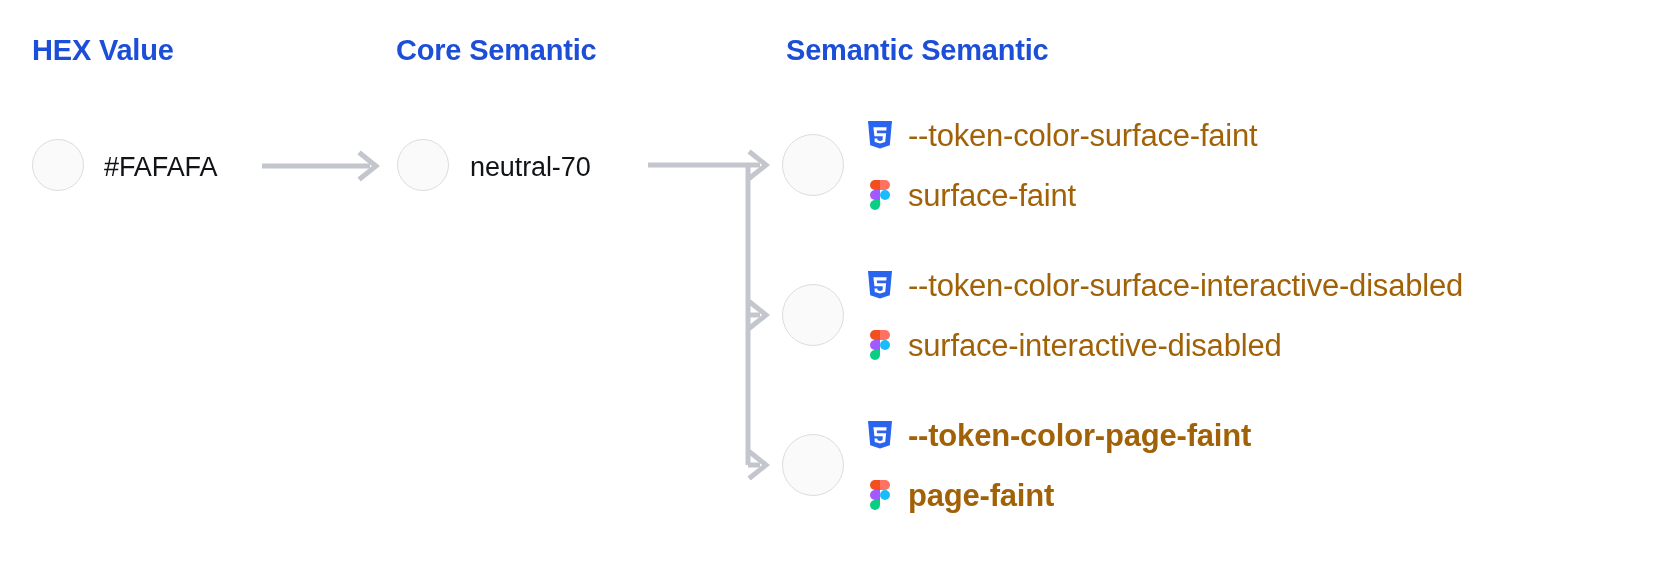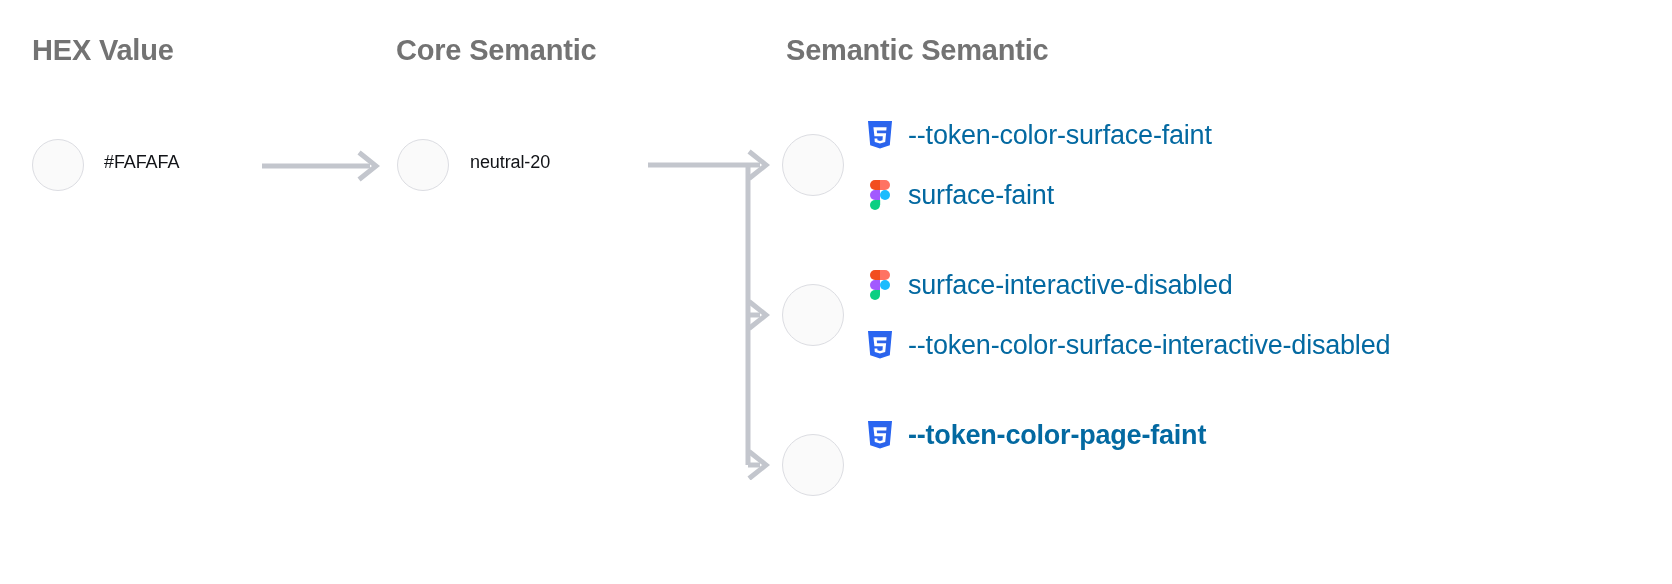--- a/index.html
+++ b/index.html
@@ -14,21 +14,21 @@
     font-family: "Liberation Sans", sans-serif;
     -webkit-font-smoothing: antialiased;
     overflow: hidden;
   }
 
   
   .col-head {
     position: absolute;
     font-size: 29px;
     font-weight: bold;
-    color: #737373;
+    color: #1d4ed8;
     letter-spacing: -0.2px;
     white-space: nowrap;
   }
   #head-hex      { left: 32px;  top: 34px; }
   #head-core     { left: 396px; top: 34px; }
   #head-semantic { left: 786px; top: 34px; }
 
   
   .swatch {
     position: absolute;
@@ -42,21 +42,21 @@
   #swatch-hex  { left: 32px;  top: 139px; }
   #swatch-core { left: 397px; top: 139px; }
 
   #swatch-sem-1 { left: 782px; top: 134px; }
   #swatch-sem-2 { left: 782px; top: 284px; }
   #swatch-sem-3 { left: 782px; top: 434px; }
 
   
   .value-label {
     position: absolute;
-    font-size: 18px;
+    font-size: 27px;
     color: #111317;
     white-space: nowrap;
     letter-spacing: -0.1px;
   }
   #value-hex  { left: 104px; top: 152px; }
   #value-core { left: 470px; top: 152px; }
 
   
   #arrow-hex-core {
     position: absolute;
@@ -86,22 +86,22 @@
 
   .token-line {
     display: flex;
     align-items: center;
     height: 46px;
     gap: 14px;
   }
   .token-line + .token-line { margin-top: 14px; }
 
   .token-text {
-    font-size: 27px;
-    color: #0369a1;
+    font-size: 31px;
+    color: #a16207;
     white-space: nowrap;
     letter-spacing: -0.2px;
     line-height: 1;
   }
 
   .icon-slot {
     width: 28px;
     height: 30px;
     flex: 0 0 28px;
     display: block;
@@ -117,21 +117,21 @@
 
 <div class="swatch swatch-sm" id="swatch-hex" style="background: rgb(250, 250, 250);"></div>
 <div class="value-label" id="value-hex">#FAFAFA</div>
 
 <svg id="arrow-hex-core" viewBox="0 0 120 36">
   <path d="M0 18 H108" stroke="#C3C6CD" stroke-width="5" fill="none"></path>
   <path d="M99 6 L114 18 L99 30" stroke="#C3C6CD" stroke-width="5" fill="none" stroke-linecap="square" stroke-linejoin="miter"></path>
 </svg>
 
 <div class="swatch swatch-sm" id="swatch-core" style="background: rgb(250, 250, 250);"></div>
-<div class="value-label" id="value-core">neutral-20</div>
+<div class="value-label" id="value-core">neutral-70</div>
 
 <svg id="branch-connector" viewBox="0 0 130 340">
 
   <path d="M0 25 H100" stroke="#C3C6CD" stroke-width="5" fill="none"></path>
 
   <path d="M100 25 V325" stroke="#C3C6CD" stroke-width="5" fill="none"></path>
 
   <path d="M100 25 H112" stroke="#C3C6CD" stroke-width="5" fill="none"></path>
   <path d="M103 13 L118 25 L103 37" stroke="#C3C6CD" stroke-width="5" fill="none" stroke-linecap="square"></path>
 
@@ -171,50 +171,62 @@
         <path d="M6 24 H12 V30 A6 6 0 1 1 6 24 Z" fill="#0ACF83"></path>
       </svg>
     </span>
     <span class="token-text">surface-faint</span>
   </div>
 </div>
 
 <div class="sem-row" id="sem-row-2">
   <div class="token-line">
     <span class="icon-slot">
+      <svg width="28" height="30" viewBox="0 0 28 30">
+        <path d="M2 1 L26 1 L23.8 25.2 L14 28.6 L4.2 25.2 Z" fill="#2965F1"></path>
+        <path d="M14 3.2 L14 26.4 L21.9 23.6 L23.8 3.2 Z" fill="#2D63E8"></path>
+        <path d="M7.4 7.3 L20.6 7.3 L20.3 10.4 L10.8 10.4 L11 13.2 L20.1 13.2
+                 L19.2 22.1 L14 23.6 L8.8 22.1 L8.5 18.6 L11.3 18.6 L11.5 20.2
+                 L14 20.9 L16.5 20.2 L16.8 16.2 L8.4 16.2 Z" fill="#FFFFFF"></path>
+      </svg>
+    </span>
+    <span class="token-text">--token-color-surface-interactive-disabled</span>
+  </div>
+  <div class="token-line">
+    <span class="icon-slot">
       <svg width="28" height="30" viewBox="0 0 24 36">
         <path d="M12 0 H18 A6 6 0 0 1 18 12 H12 Z" fill="#FF7262"></path>
         <path d="M6 0 H12 V12 H6 A6 6 0 0 1 6 0 Z" fill="#F24E1E"></path>
         <path d="M6 12 H12 V24 H6 A6 6 0 0 1 6 12 Z" fill="#A259FF"></path>
         <circle cx="18" cy="18" r="6" fill="#1ABCFE"></circle>
         <path d="M6 24 H12 V30 A6 6 0 1 1 6 24 Z" fill="#0ACF83"></path>
       </svg>
     </span>
     <span class="token-text">surface-interactive-disabled</span>
   </div>
+</div>
+
+<div class="sem-row" id="sem-row-3">
   <div class="token-line">
     <span class="icon-slot">
       <svg width="28" height="30" viewBox="0 0 28 30">
         <path d="M2 1 L26 1 L23.8 25.2 L14 28.6 L4.2 25.2 Z" fill="#2965F1"></path>
         <path d="M14 3.2 L14 26.4 L21.9 23.6 L23.8 3.2 Z" fill="#2D63E8"></path>
         <path d="M7.4 7.3 L20.6 7.3 L20.3 10.4 L10.8 10.4 L11 13.2 L20.1 13.2
                  L19.2 22.1 L14 23.6 L8.8 22.1 L8.5 18.6 L11.3 18.6 L11.5 20.2
                  L14 20.9 L16.5 20.2 L16.8 16.2 L8.4 16.2 Z" fill="#FFFFFF"></path>
       </svg>
     </span>
-    <span class="token-text">--token-color-surface-interactive-disabled</span>
+    <span class="token-text">--token-color-page-faint</span>
+  </div>
+  <div class="token-line">
+    <span class="icon-slot">
+      <svg width="28" height="30" viewBox="0 0 24 36">
+        <path d="M12 0 H18 A6 6 0 0 1 18 12 H12 Z" fill="#FF7262"></path>
+        <path d="M6 0 H12 V12 H6 A6 6 0 0 1 6 0 Z" fill="#F24E1E"></path>
+        <path d="M6 12 H12 V24 H6 A6 6 0 0 1 6 12 Z" fill="#A259FF"></path>
+        <circle cx="18" cy="18" r="6" fill="#1ABCFE"></circle>
+        <path d="M6 24 H12 V30 A6 6 0 1 1 6 24 Z" fill="#0ACF83"></path>
+      </svg>
+    </span>
+    <span class="token-text">page-faint</span>
   </div>
 </div>
 
-<div class="sem-row" id="sem-row-3">
-  <div class="token-line">
-    <span class="icon-slot">
-      <svg width="28" height="30" viewBox="0 0 28 30">
-        <path d="M2 1 L26 1 L23.8 25.2 L14 28.6 L4.2 25.2 Z" fill="#2965F1"></path>
-        <path d="M14 3.2 L14 26.4 L21.9 23.6 L23.8 3.2 Z" fill="#2D63E8"></path>
-        <path d="M7.4 7.3 L20.6 7.3 L20.3 10.4 L10.8 10.4 L11 13.2 L20.1 13.2
-                 L19.2 22.1 L14 23.6 L8.8 22.1 L8.5 18.6 L11.3 18.6 L11.5 20.2
-                 L14 20.9 L16.5 20.2 L16.8 16.2 L8.4 16.2 Z" fill="#FFFFFF"></path>
-      </svg>
-    </span>
-    <span class="token-text">--token-color-page-faint</span>
-  </div>
-</div>
-
 </body></html>

